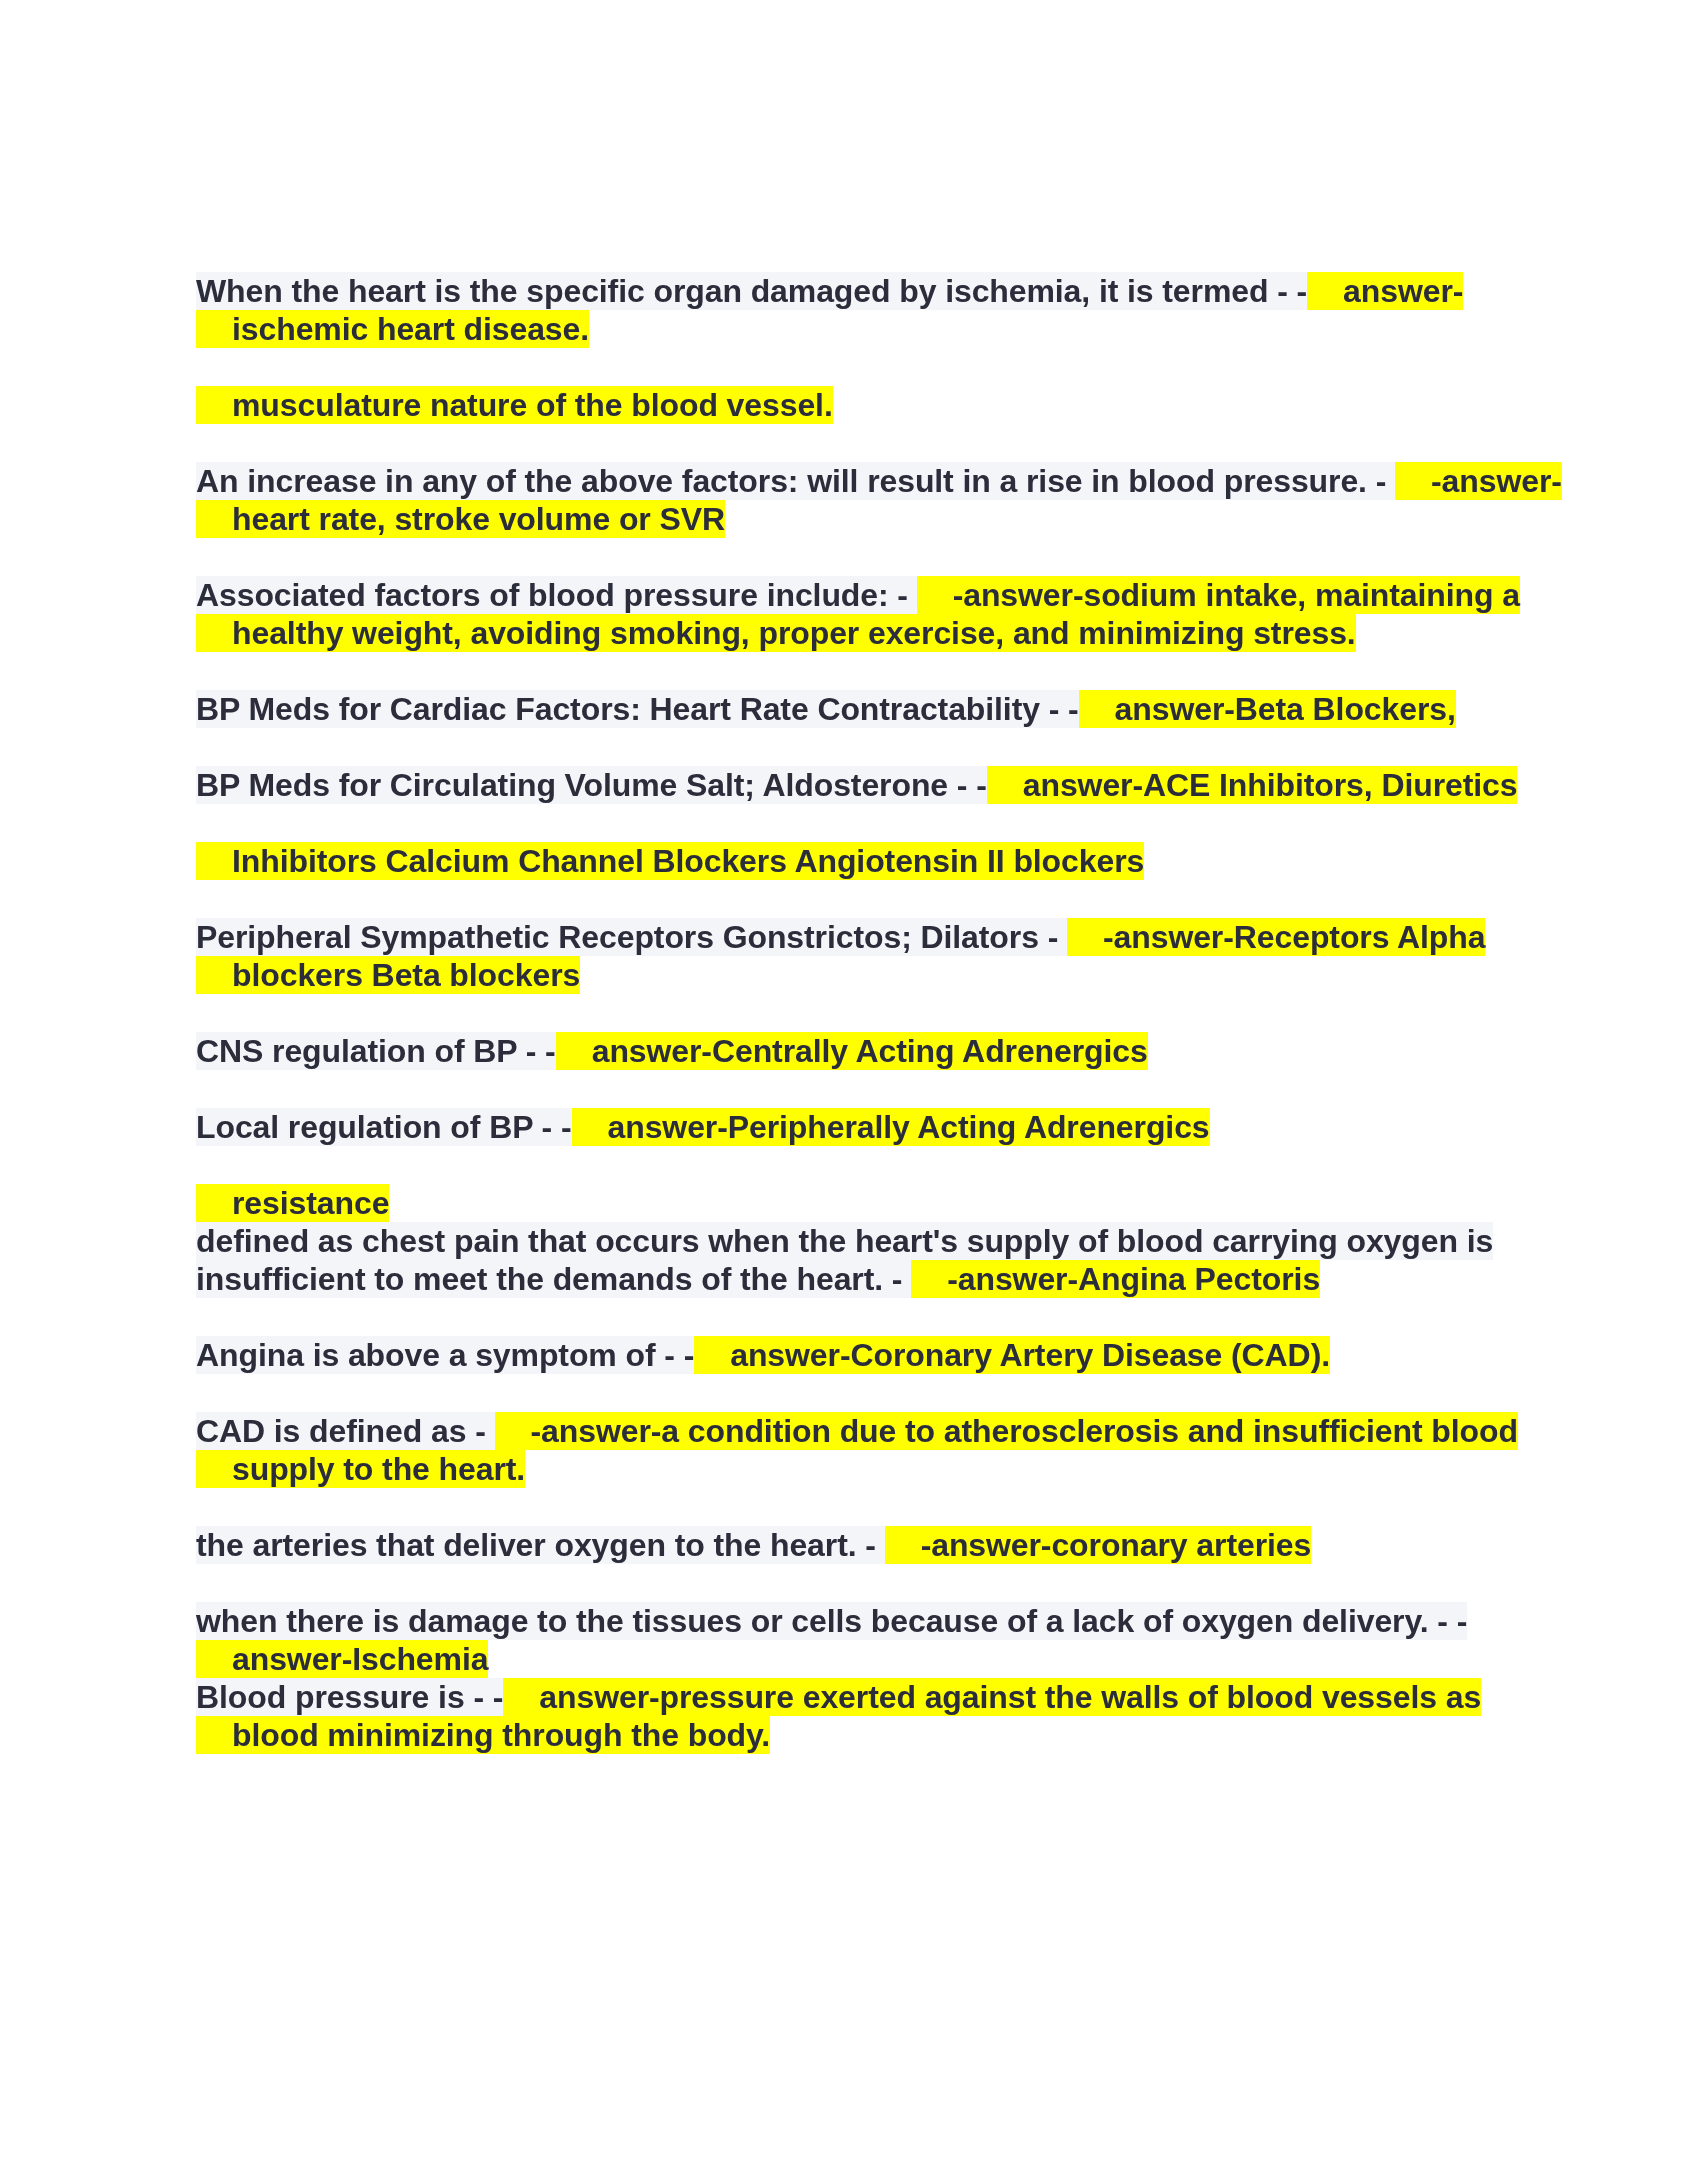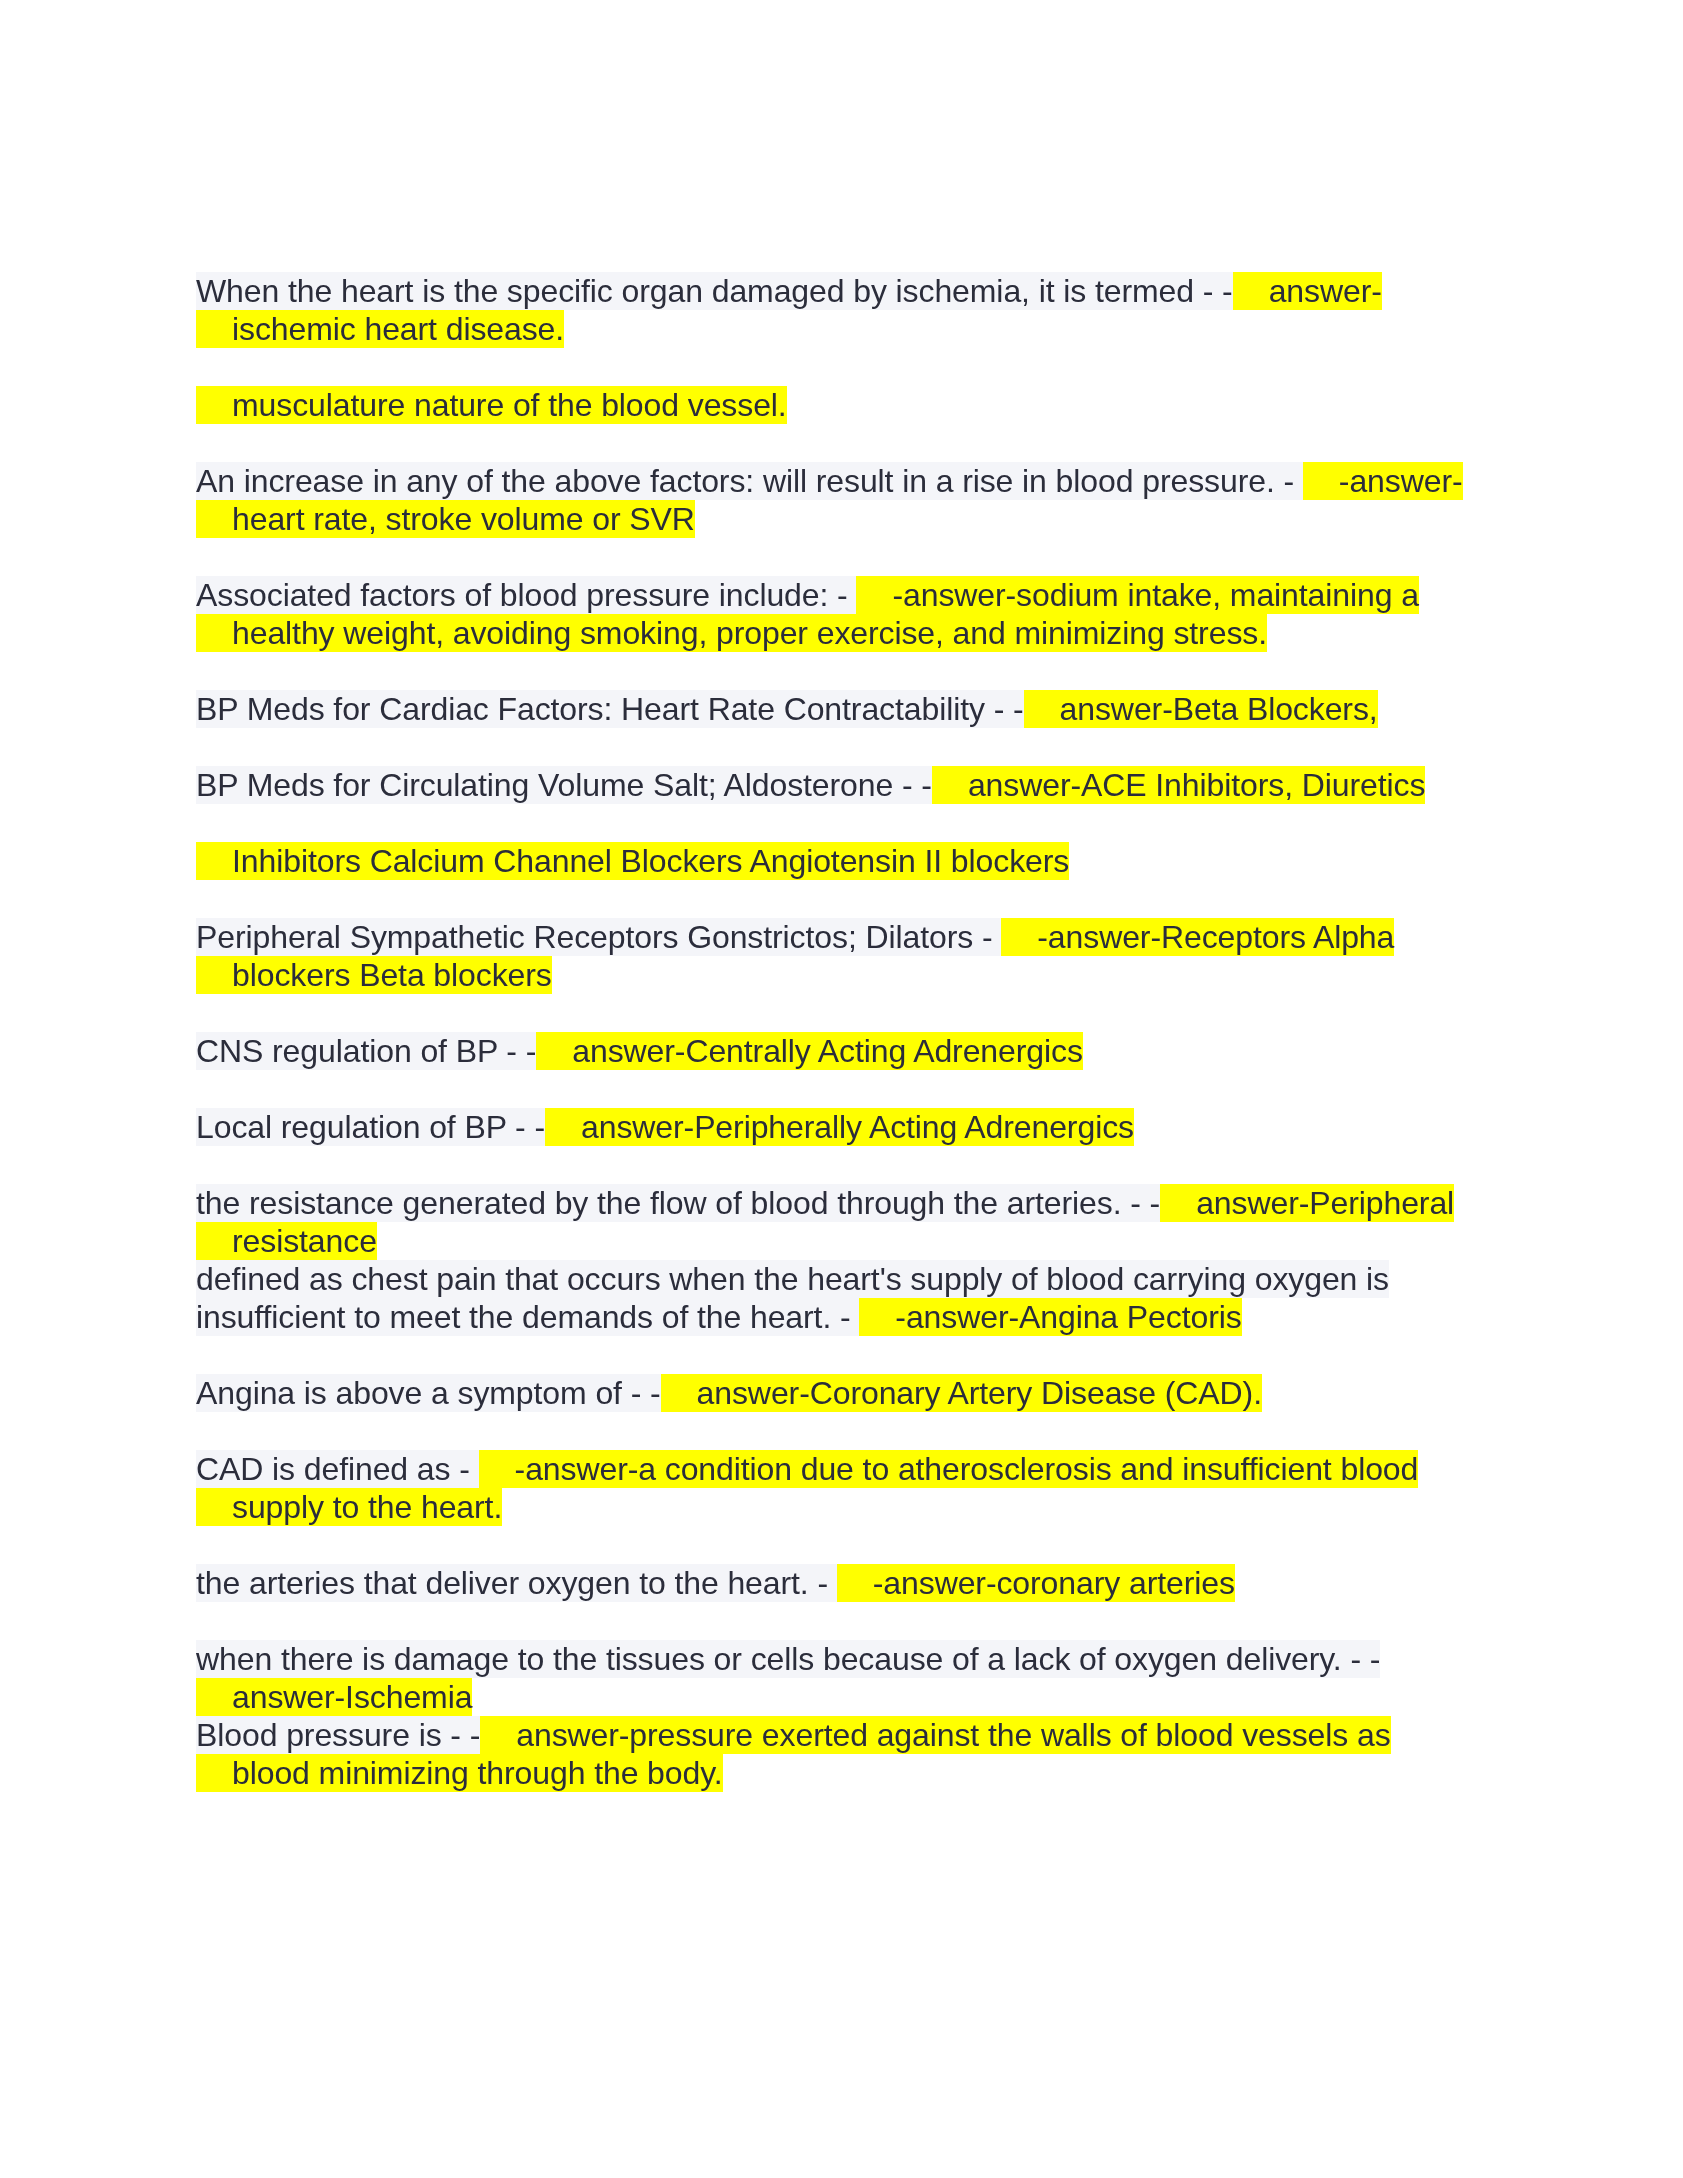--- a/index.html
+++ b/index.html
@@ -25,20 +25,21 @@
   .line {
     height: 38px;
     line-height: 38px;
     white-space: pre;
     letter-spacing: -0.1px;
   }
   .seg {
     display: inline-block;
     height: 38px;
     vertical-align: top;
+    font-weight: bold;
   }
   .seg.q { background: #f4f5f9; }
   .seg.a { background: #ffff00; padding-left: 36px; }
 </style>
 </head>
 <body>
 
 <div class="page" id="doc">
     <div class="line"><span class="seg q">When the heart is the specific organ damaged by ischemia, it is termed - -</span><span class="seg a">answer-</span></div>
     <div class="line"><span class="seg a">ischemic heart disease.</span></div>
@@ -57,21 +58,20 @@
     <div class="line"></div>
     <div class="line"><span class="seg a">Inhibitors Calcium Channel Blockers Angiotensin II blockers</span></div>
     <div class="line"></div>
     <div class="line"><span class="seg q">Peripheral Sympathetic Receptors Gonstrictos; Dilators - </span><span class="seg a">-answer-Receptors Alpha</span></div>
     <div class="line"><span class="seg a">blockers Beta blockers</span></div>
     <div class="line"></div>
     <div class="line"><span class="seg q">CNS regulation of BP - -</span><span class="seg a">answer-Centrally Acting Adrenergics</span></div>
     <div class="line"></div>
     <div class="line"><span class="seg q">Local regulation of BP - -</span><span class="seg a">answer-Peripherally Acting Adrenergics</span></div>
     <div class="line"></div>
-    <div class="line"><span class="seg q">the resistance generated by the flow of blood through the arteries. - -</span><span class="seg a">answer-Peripheral</span></div>
     <div class="line"><span class="seg a">resistance</span></div>
     <div class="line"><span class="seg q">defined as chest pain that occurs when the heart's supply of blood carrying oxygen is</span></div>
     <div class="line"><span class="seg q">insufficient to meet the demands of the heart. - </span><span class="seg a">-answer-Angina Pectoris</span></div>
     <div class="line"></div>
     <div class="line"><span class="seg q">Angina is above a symptom of - -</span><span class="seg a">answer-Coronary Artery Disease (CAD).</span></div>
     <div class="line"></div>
     <div class="line"><span class="seg q">CAD is defined as - </span><span class="seg a">-answer-a condition due to atherosclerosis and insufficient blood</span></div>
     <div class="line"><span class="seg a">supply to the heart.</span></div>
     <div class="line"></div>
     <div class="line"><span class="seg q">the arteries that deliver oxygen to the heart. - </span><span class="seg a">-answer-coronary arteries</span></div>

